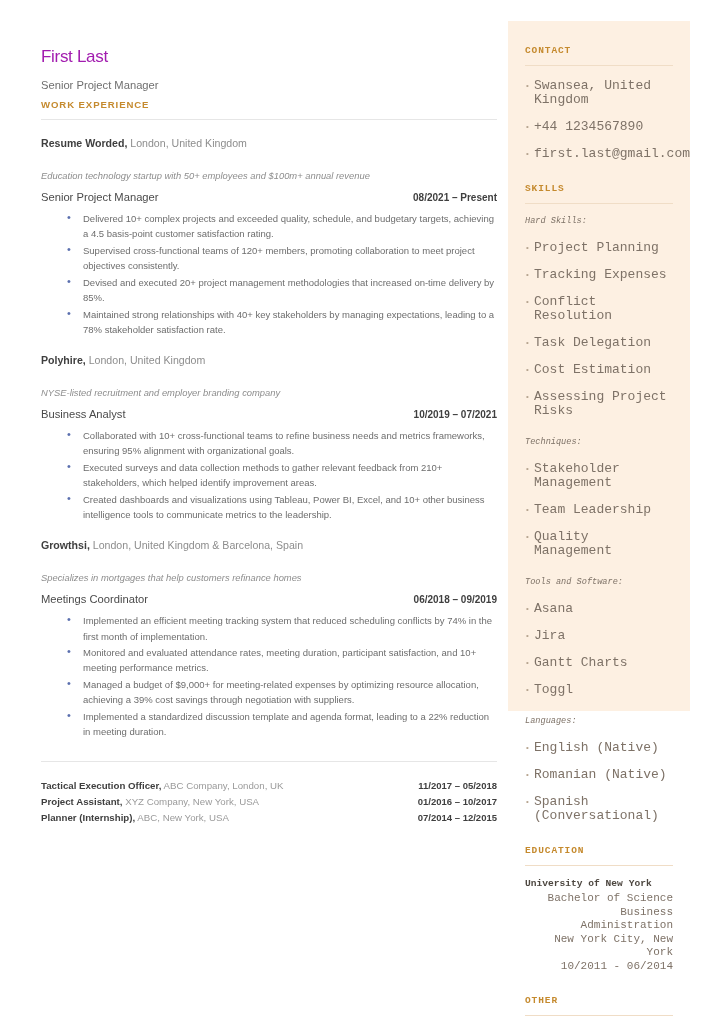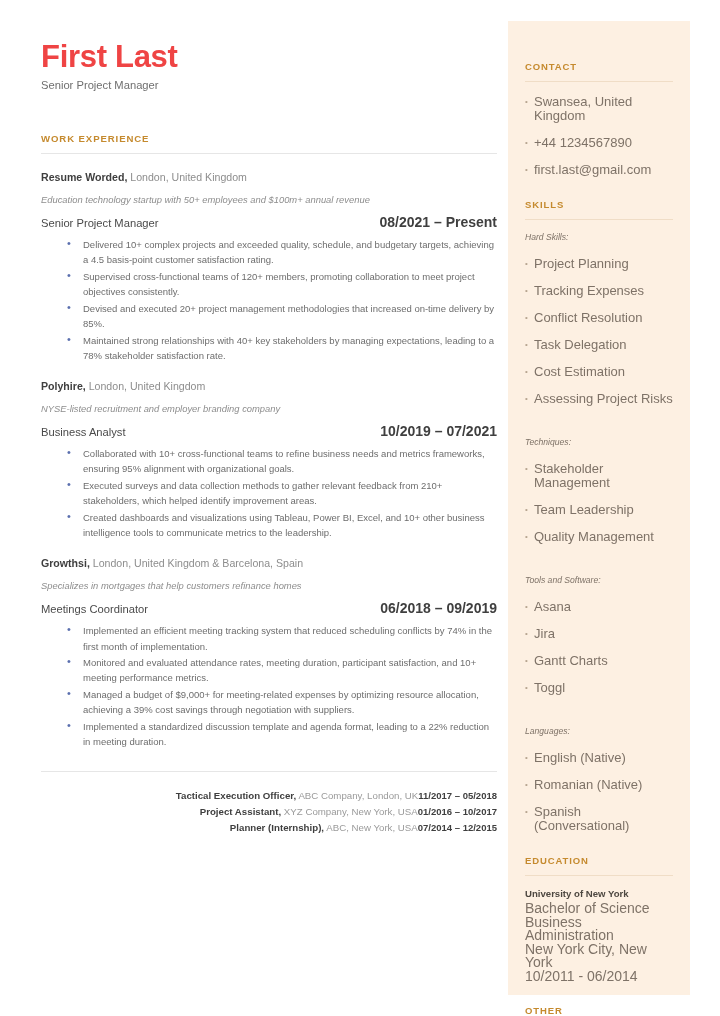--- a/index.html
+++ b/index.html
@@ -17,23 +17,24 @@
     background: #ffffff;
     overflow: hidden;
   }
 
   
   #sidebar {
     position: absolute;
     left: 508px;
     top: 21px;
     width: 182px;
-    height: 974px;
+    height: 690px;
     background: #fdf0e2;
-    padding: 40px 17px 0 17px;
+    padding: 24px 17px 0 17px;
+    font-family: Liberation Mono, monospace;
   }
   .sb-head {
     font-size: 9.5px;
     font-weight: bold;
     letter-spacing: 0.9px;
     color: #c58a2e;
     text-transform: uppercase;
     margin-bottom: 9px;
   }
   .sb-rule {
@@ -57,37 +58,38 @@
     left: 0;
     top: 0;
     color: #b7a590;
     font-size: 8px;
   }
   .sb-group-label {
     font-size: 8.6px;
     line-height: 14px;
     font-style: italic;
     color: #7e7267;
-    margin-top: 29px;
+    margin-top: 17px;
     margin-bottom: 1px;
   }
   .sb-group-label.first { margin-top: 0; }
   .sb-block { margin-bottom: 22px; }
 
   .edu-name {
     font-size: 9.6px;
     font-weight: bold;
     color: #4d4740;
     line-height: 15px;
     margin-bottom: 1px;
   }
   .edu-line {
-    font-size: 14px;
+    font-size: 11px;
     line-height: 13.5px;
     color: #7e7267;
+    text-align: right;
   }
   .other-item {
     position: relative;
     font-size: 8.6px;
     line-height: 14px;
     color: #7e7267;
     padding-left: 9px;
     margin-bottom: 2px;
   }
   .other-item::before {
@@ -100,23 +102,23 @@
   }
 
   
   #main {
     position: absolute;
     left: 41px;
     top: 42px;
     width: 456px;
   }
   #name {
-    font-size: 31px;
-    font-weight: bold;
-    color: #ef4444;
+    font-size: 17px;
+    font-weight: normal;
+    color: #a21caf;
     letter-spacing: -0.3px;
     line-height: 30px;
   }
   #subtitle {
     font-size: 11.2px;
     color: #6f6f6f;
     margin-top: 5px;
     line-height: 16px;
   }
   .main-head {
@@ -139,35 +141,35 @@
   }
   .company-name {
     font-weight: bold;
     color: #3f3f3f;
   }
   .company-desc {
     font-size: 9.4px;
     font-style: italic;
     color: #8d8d8d;
     line-height: 14px;
-    margin-top: 8px;
+    margin-top: 18px;
   }
   .role-row {
     display: flex;
     justify-content: space-between;
     align-items: baseline;
     margin-top: 7px;
   }
   .role-title {
     font-size: 11.2px;
     color: #4a4a4a;
     line-height: 15px;
   }
   .role-dates {
-    font-size: 14px;
+    font-size: 10px;
     font-weight: bold;
     color: #3f3f3f;
     white-space: nowrap;
   }
   .bullets {
     list-style: none;
     margin-top: 6px;
     padding-left: 42px;
   }
   .bullet {
@@ -184,21 +186,21 @@
     top: -1px;
     color: #5a6fae;
     font-size: 11px;
   }
   .job { margin-top: 16px; }
 
   #prev-section { margin-top: 22px; }
   .prev-rows { margin-top: 16px; }
   .prev-row {
     display: flex;
-    justify-content: flex-end;
+    justify-content: space-between;
     align-items: baseline;
     font-size: 9.7px;
     line-height: 16px;
     color: #9a9a9a;
   }
   .prev-role { font-weight: bold; color: #3f3f3f; }
   .prev-dates {
     font-size: 9.5px;
     font-weight: bold;
     color: #3f3f3f;
@@ -208,21 +210,21 @@
 </head>
 <body>
 
 <div id="page">
 
   <div id="main">
 
     <div id="name">First Last</div>
     <div id="subtitle">Senior Project Manager</div>
 
-    <div style="margin-top:40px;">
+    <div style="margin-top:6px;">
       <div class="main-head">WORK EXPERIENCE</div>
       <div class="main-rule"></div>
     </div>
 
     <div id="jobs-container">
         <div class="job">
           <div class="company-row"><span class="company-name">Resume Worded,</span><span> London, United Kingdom</span></div>
           <div class="company-desc">Education technology startup with 50+ employees and $100m+ annual revenue</div>
           <div class="role-row">
             <div class="role-title">Senior Project Manager</div>

